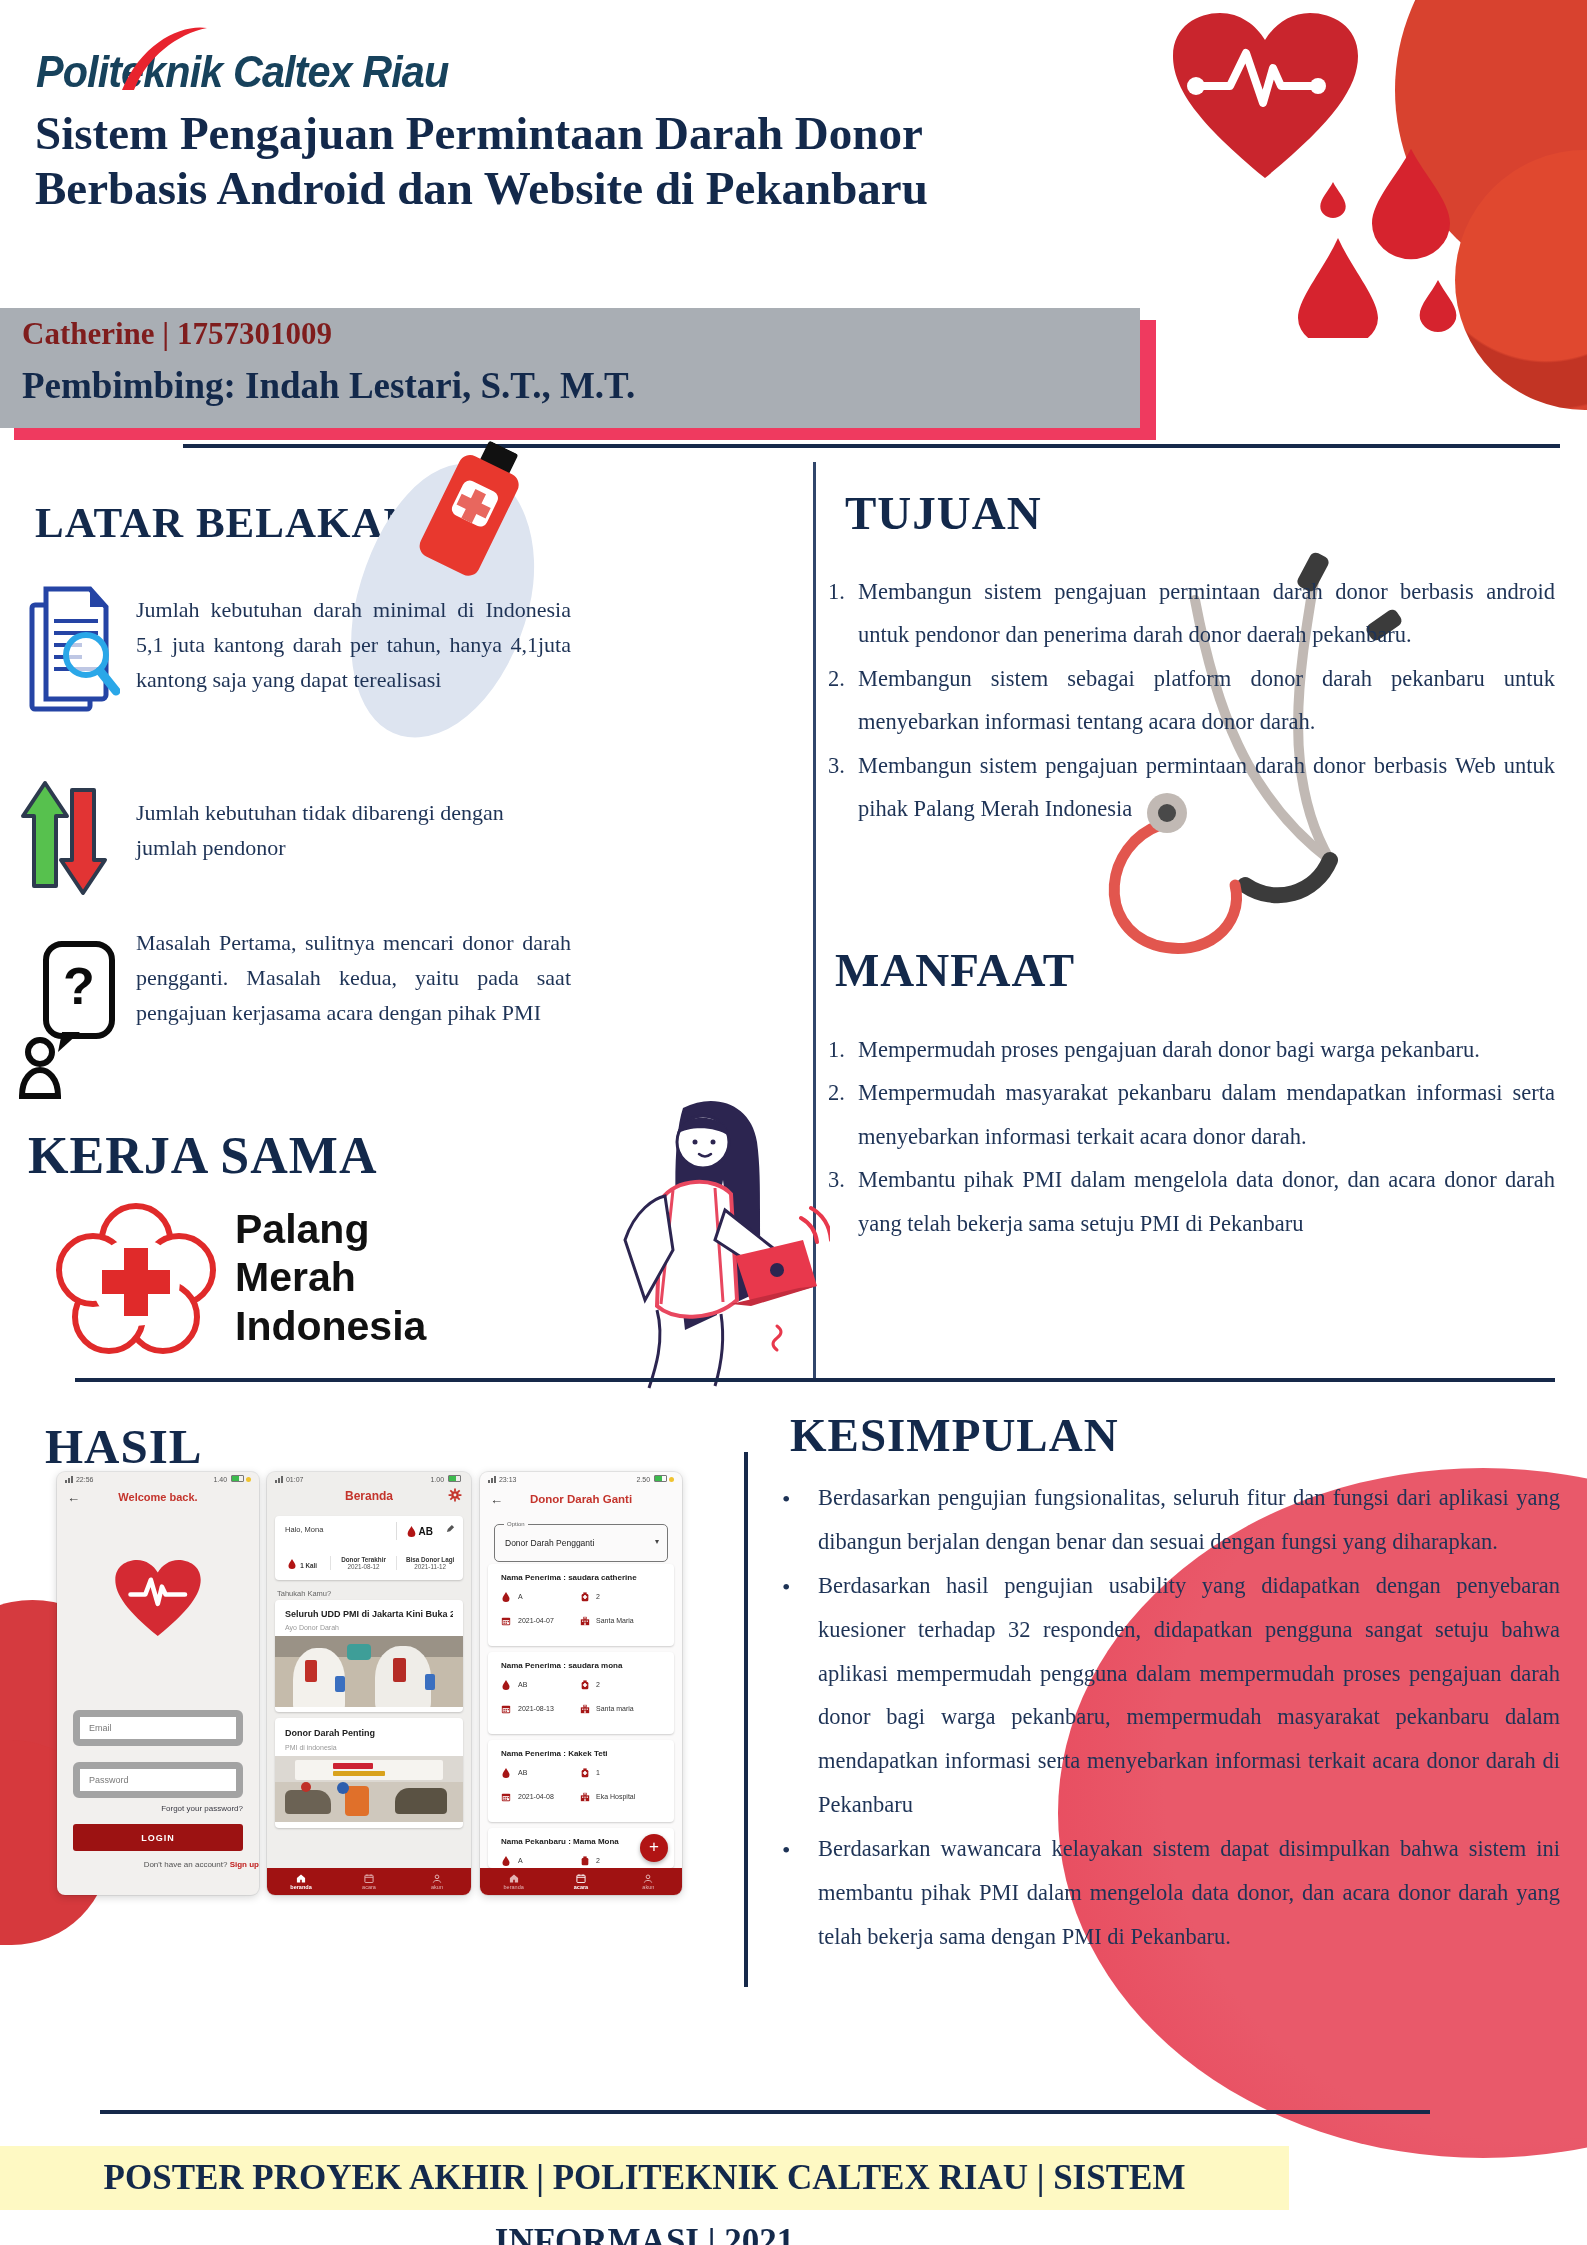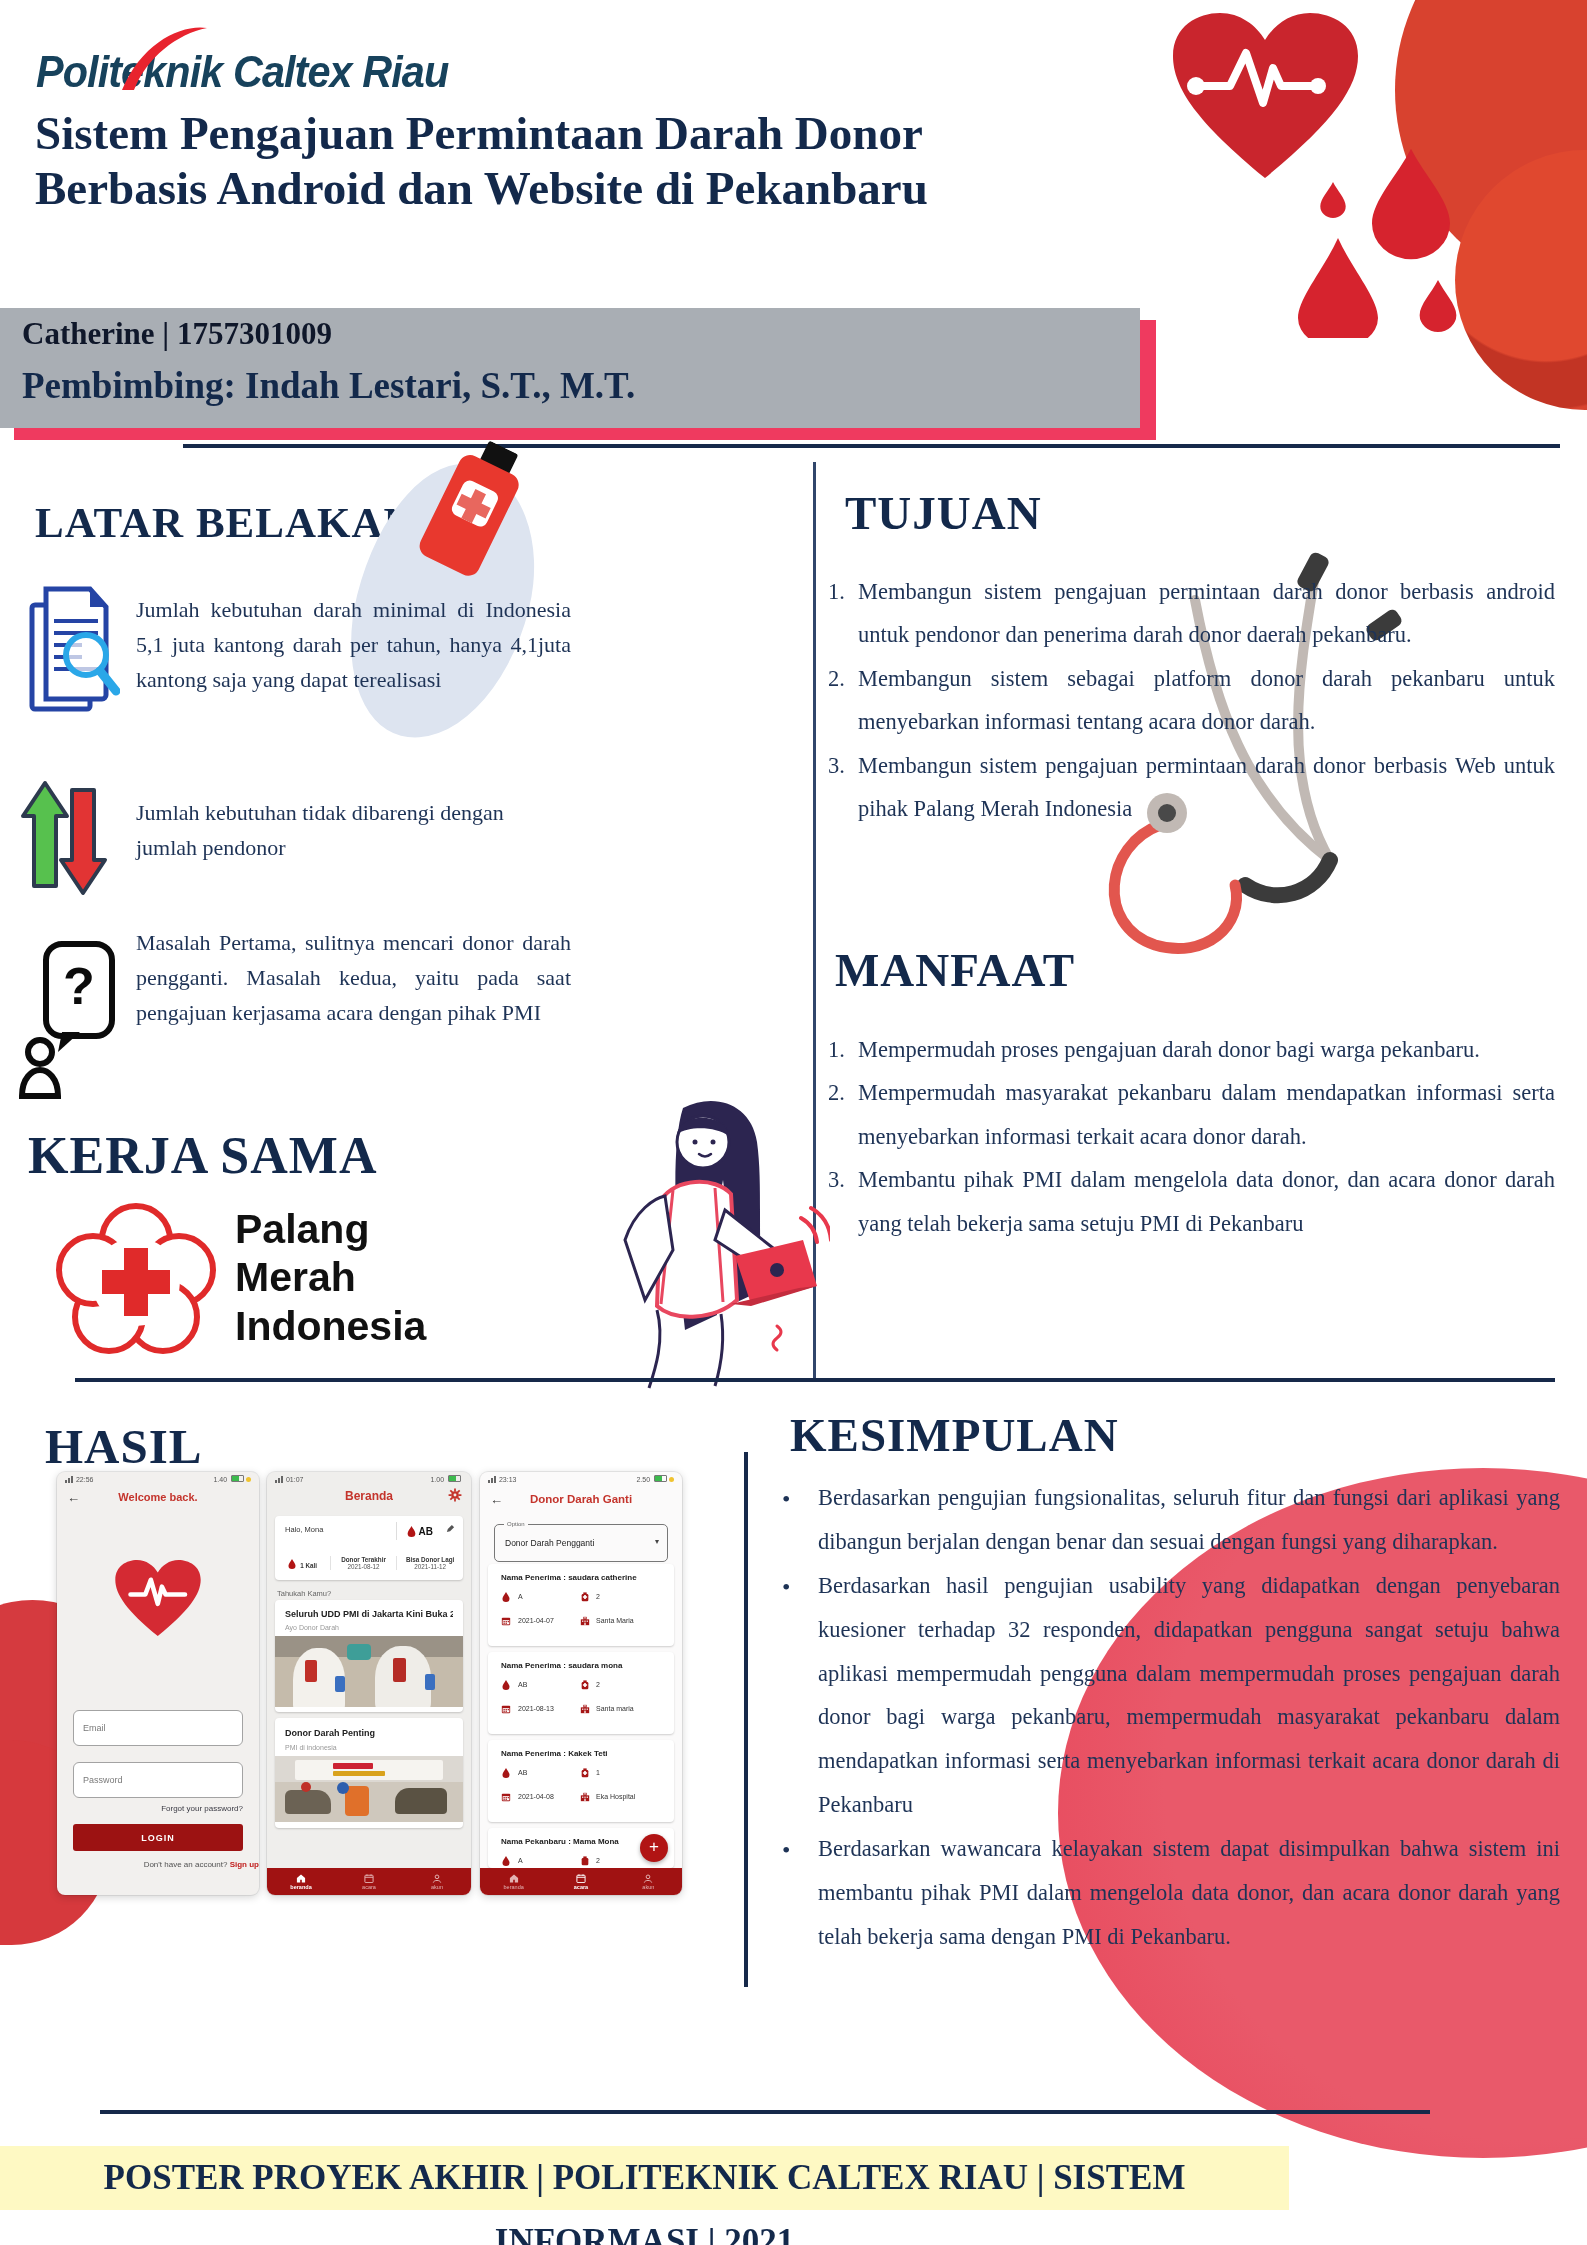--- a/index.html
+++ b/index.html
@@ -13,21 +13,21 @@
   .justify{text-align:justify;}
 
   
   .logo{left:36px;top:46px;font-family:"Liberation Sans",sans-serif;font-style:italic;font-weight:bold;
         font-size:45px;color:#17425c;transform:scaleX(.92);transform-origin:left;letter-spacing:-1px;z-index:2;}
   .logo-swoosh{left:112px;top:22px;z-index:3;}
   .main-title{left:35px;top:106px;font-size:47px;font-weight:bold;color:#13294b;line-height:1.18;z-index:2;}
 
   .author-shadow{left:14px;top:320px;width:1142px;height:120px;background:#ef3a5f;z-index:1;}
   .author-bar{left:0;top:308px;width:1140px;height:120px;background:#a9aeb4;z-index:2;padding-left:22px;box-sizing:border-box;}
-  .author-line1{margin-top:8px;font-size:31px;font-weight:bold;color:#0f172a;}
+  .author-line1{margin-top:8px;font-size:31px;font-weight:bold;color:#7f1d1d;}
   .author-line2{font-size:37px;font-weight:bold;color:#13294b;margin-top:12px;}
 
   .hline{background:#16294a;z-index:1;}
   .vline{background:#31466b;z-index:0;}
 
   
   .swirl1{left:1395px;top:-120px;width:420px;height:420px;border-radius:50%;
           background:radial-gradient(circle at 40% 60%, #d8422f 0 55%, #b92f21 56% 68%, #d03a2a 69%);z-index:0;}
   .swirl2{left:1455px;top:150px;width:260px;height:260px;border-radius:50%;
           background:radial-gradient(circle at 35% 35%, #e0482f 0 50%, #c23424 51% 70%, #d8422f 71%);z-index:0;}
@@ -59,21 +59,21 @@
   .p2{left:267px;top:1472px;width:204px;background:#efeeec;}
   .p3{left:480px;top:1472px;background:#fbfafa;}
   .p-status{position:absolute;top:3px;left:8px;right:8px;display:flex;justify-content:space-between;
             font-size:7px;color:#555;align-items:center;}
   .sig{display:inline-block;width:2px;background:#666;margin-right:1px;vertical-align:bottom;}
   .batt{display:inline-block;width:11px;height:5px;border:1px solid #777;border-radius:1px;position:relative;margin:0 2px;}
   .batt i{position:absolute;left:0;top:0;bottom:0;width:7px;background:#3dba4e;}
   .moon{display:inline-block;width:5px;height:5px;border-radius:50%;background:#f0c330;}
   .p-title{position:absolute;left:0;right:0;text-align:center;font-weight:bold;color:#c4342c;}
   .p-back{position:absolute;left:10px;font-size:13px;color:#333;}
-  .p-input{position:absolute;left:16px;width:170px;height:36px;box-sizing:border-box;border:1px solid #a3a3a3;
+  .p-input{position:absolute;left:16px;width:170px;height:36px;box-sizing:border-box;border:7px solid #a3a3a3;
            border-radius:6px;background:#fff;font-size:9px;padding:0 9px;color:#444;font-family:"Liberation Sans",sans-serif;}
   .p-input::placeholder{color:#7a7a7a;}
   .login-btn{position:absolute;left:16px;top:352px;width:170px;height:27px;background:#9c1212;border:none;border-radius:3px;
              color:#fff;font-weight:bold;font-size:9px;letter-spacing:1px;font-family:"Liberation Sans",sans-serif;}
   .p-nav{position:absolute;left:0;right:0;bottom:0;height:27px;background:#a01212;display:flex;z-index:3;}
   .p-nav .nav-it{flex:1;display:flex;flex-direction:column;align-items:center;justify-content:center;gap:1px;}
   .p-nav .nav-lb{font-size:5.5px;color:#e3b3b3;}
   .p-nav .active .nav-lb{color:#fff;font-weight:bold;}
   .p-card{position:absolute;left:8px;right:8px;background:#fff;border-radius:4px;box-shadow:0 1px 2px rgba(0,0,0,.18);}
   .cell-lab{font-size:6.3px;color:#333;font-weight:bold;}

